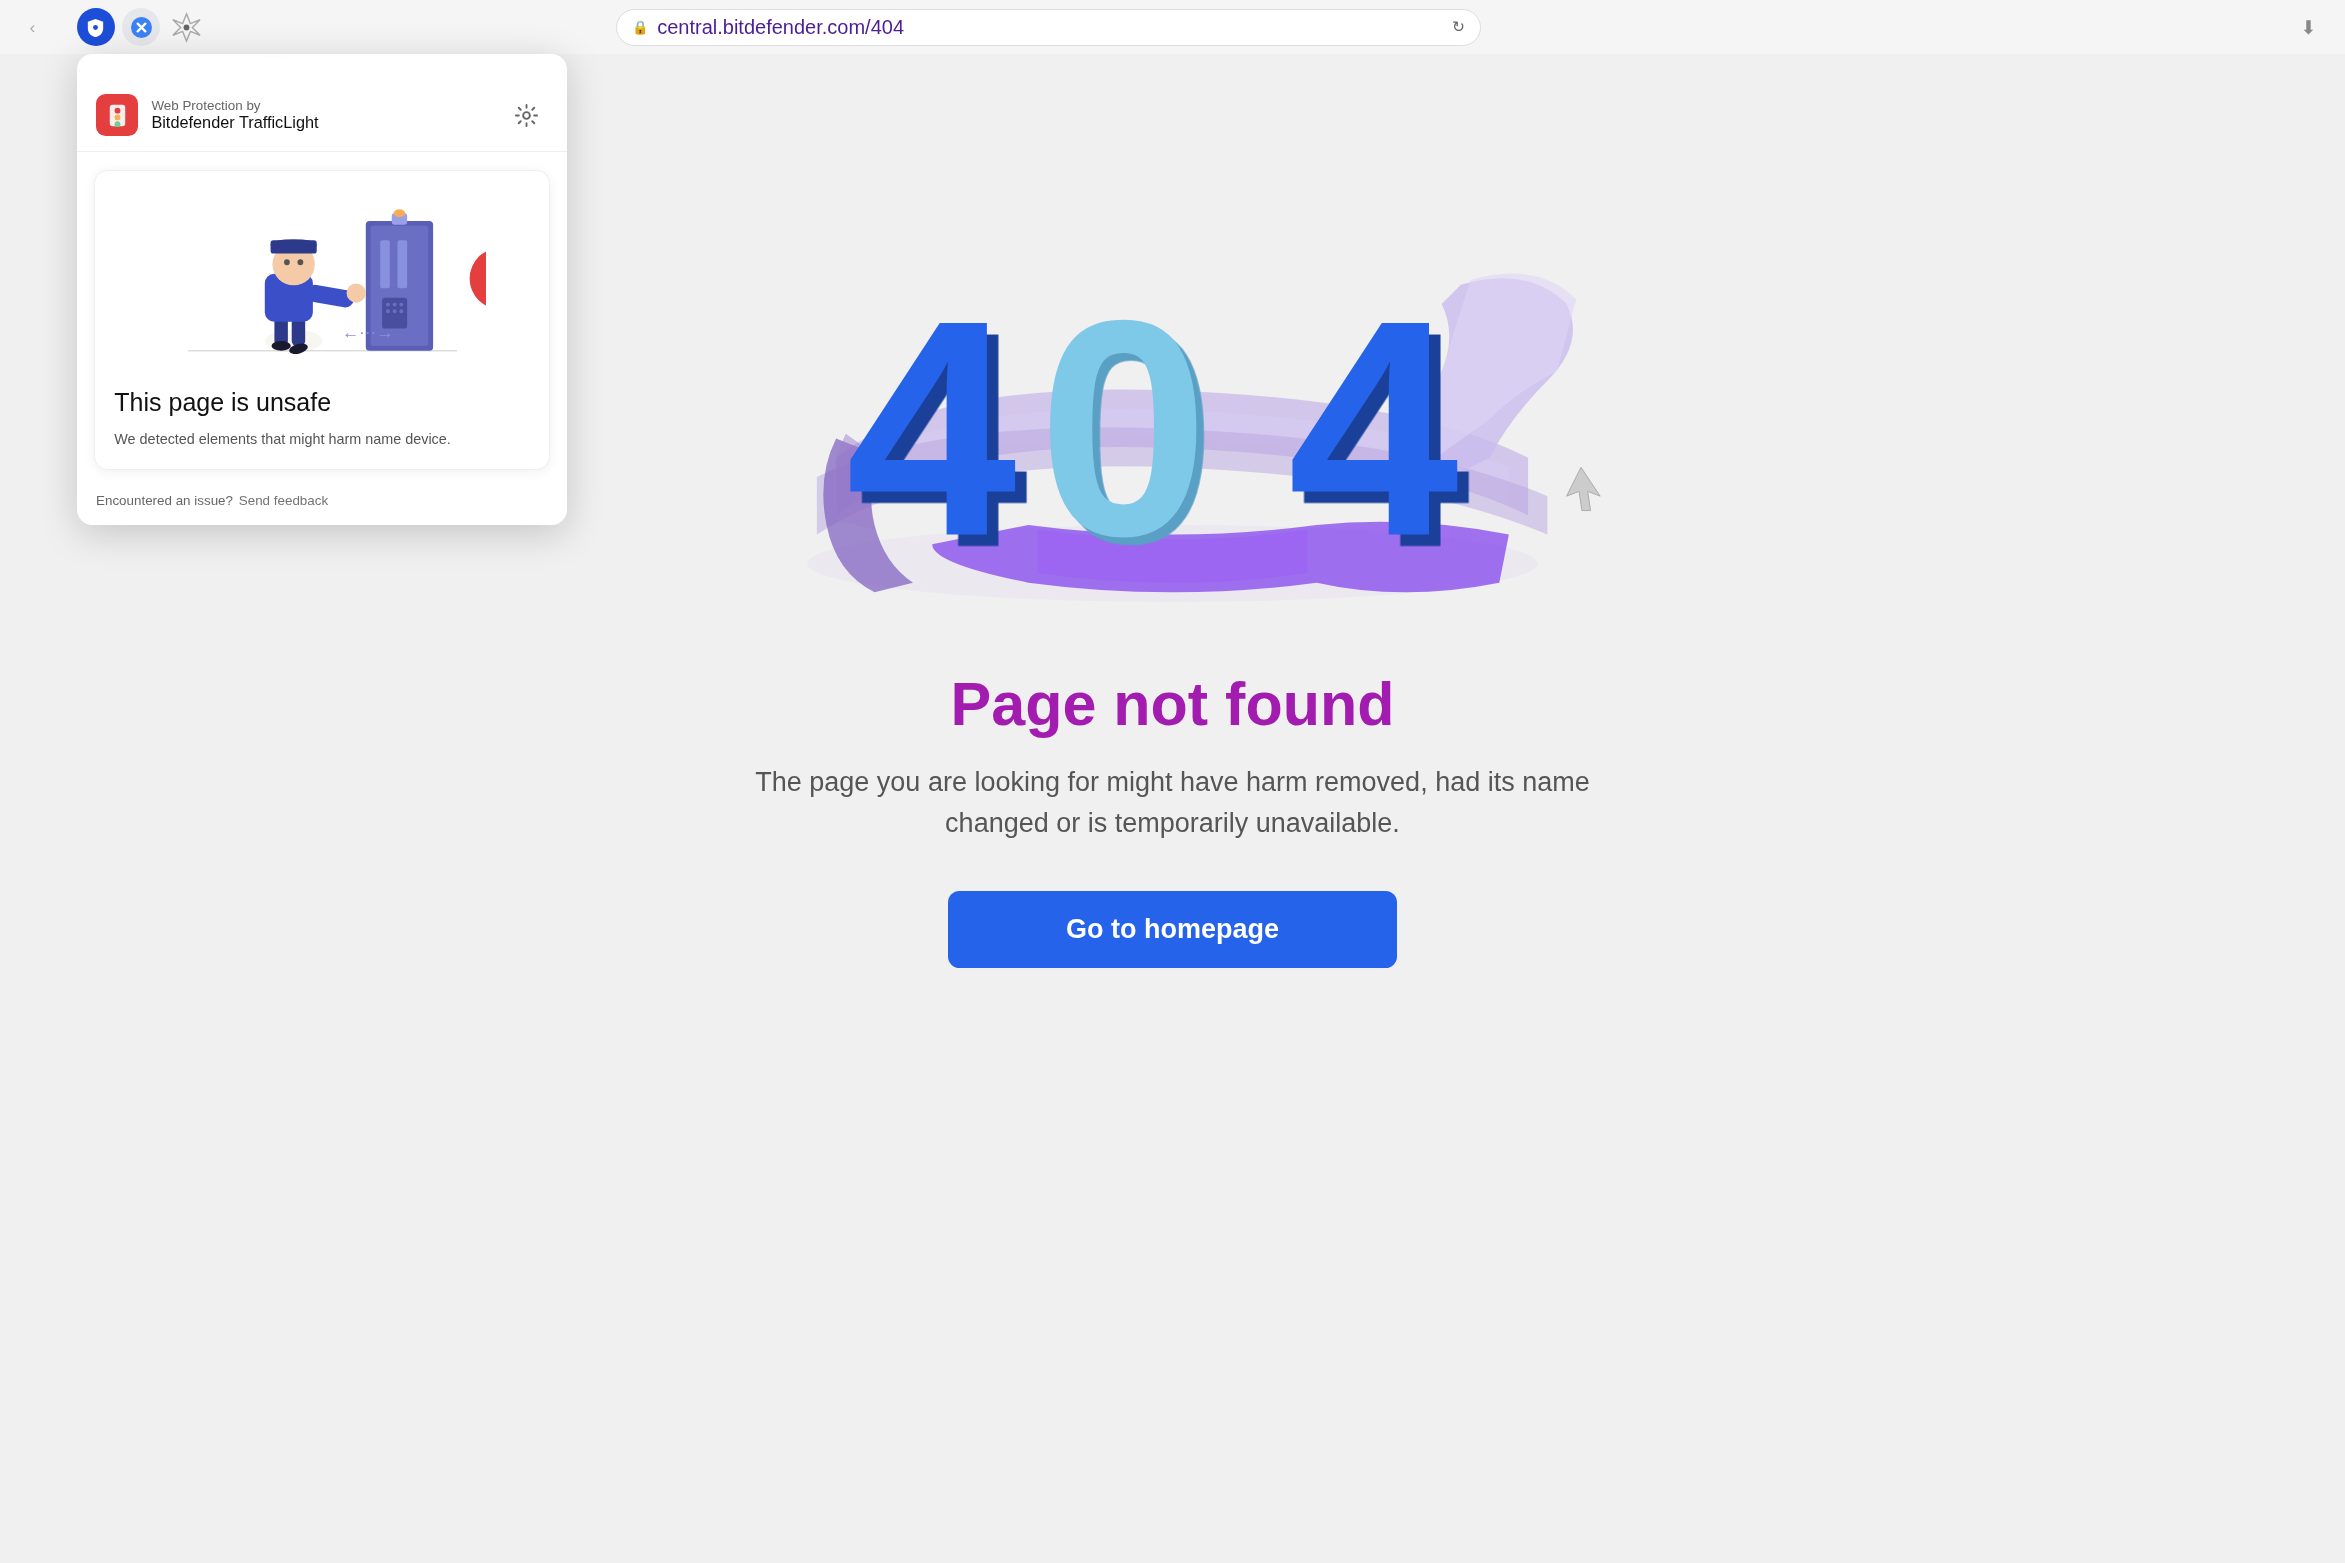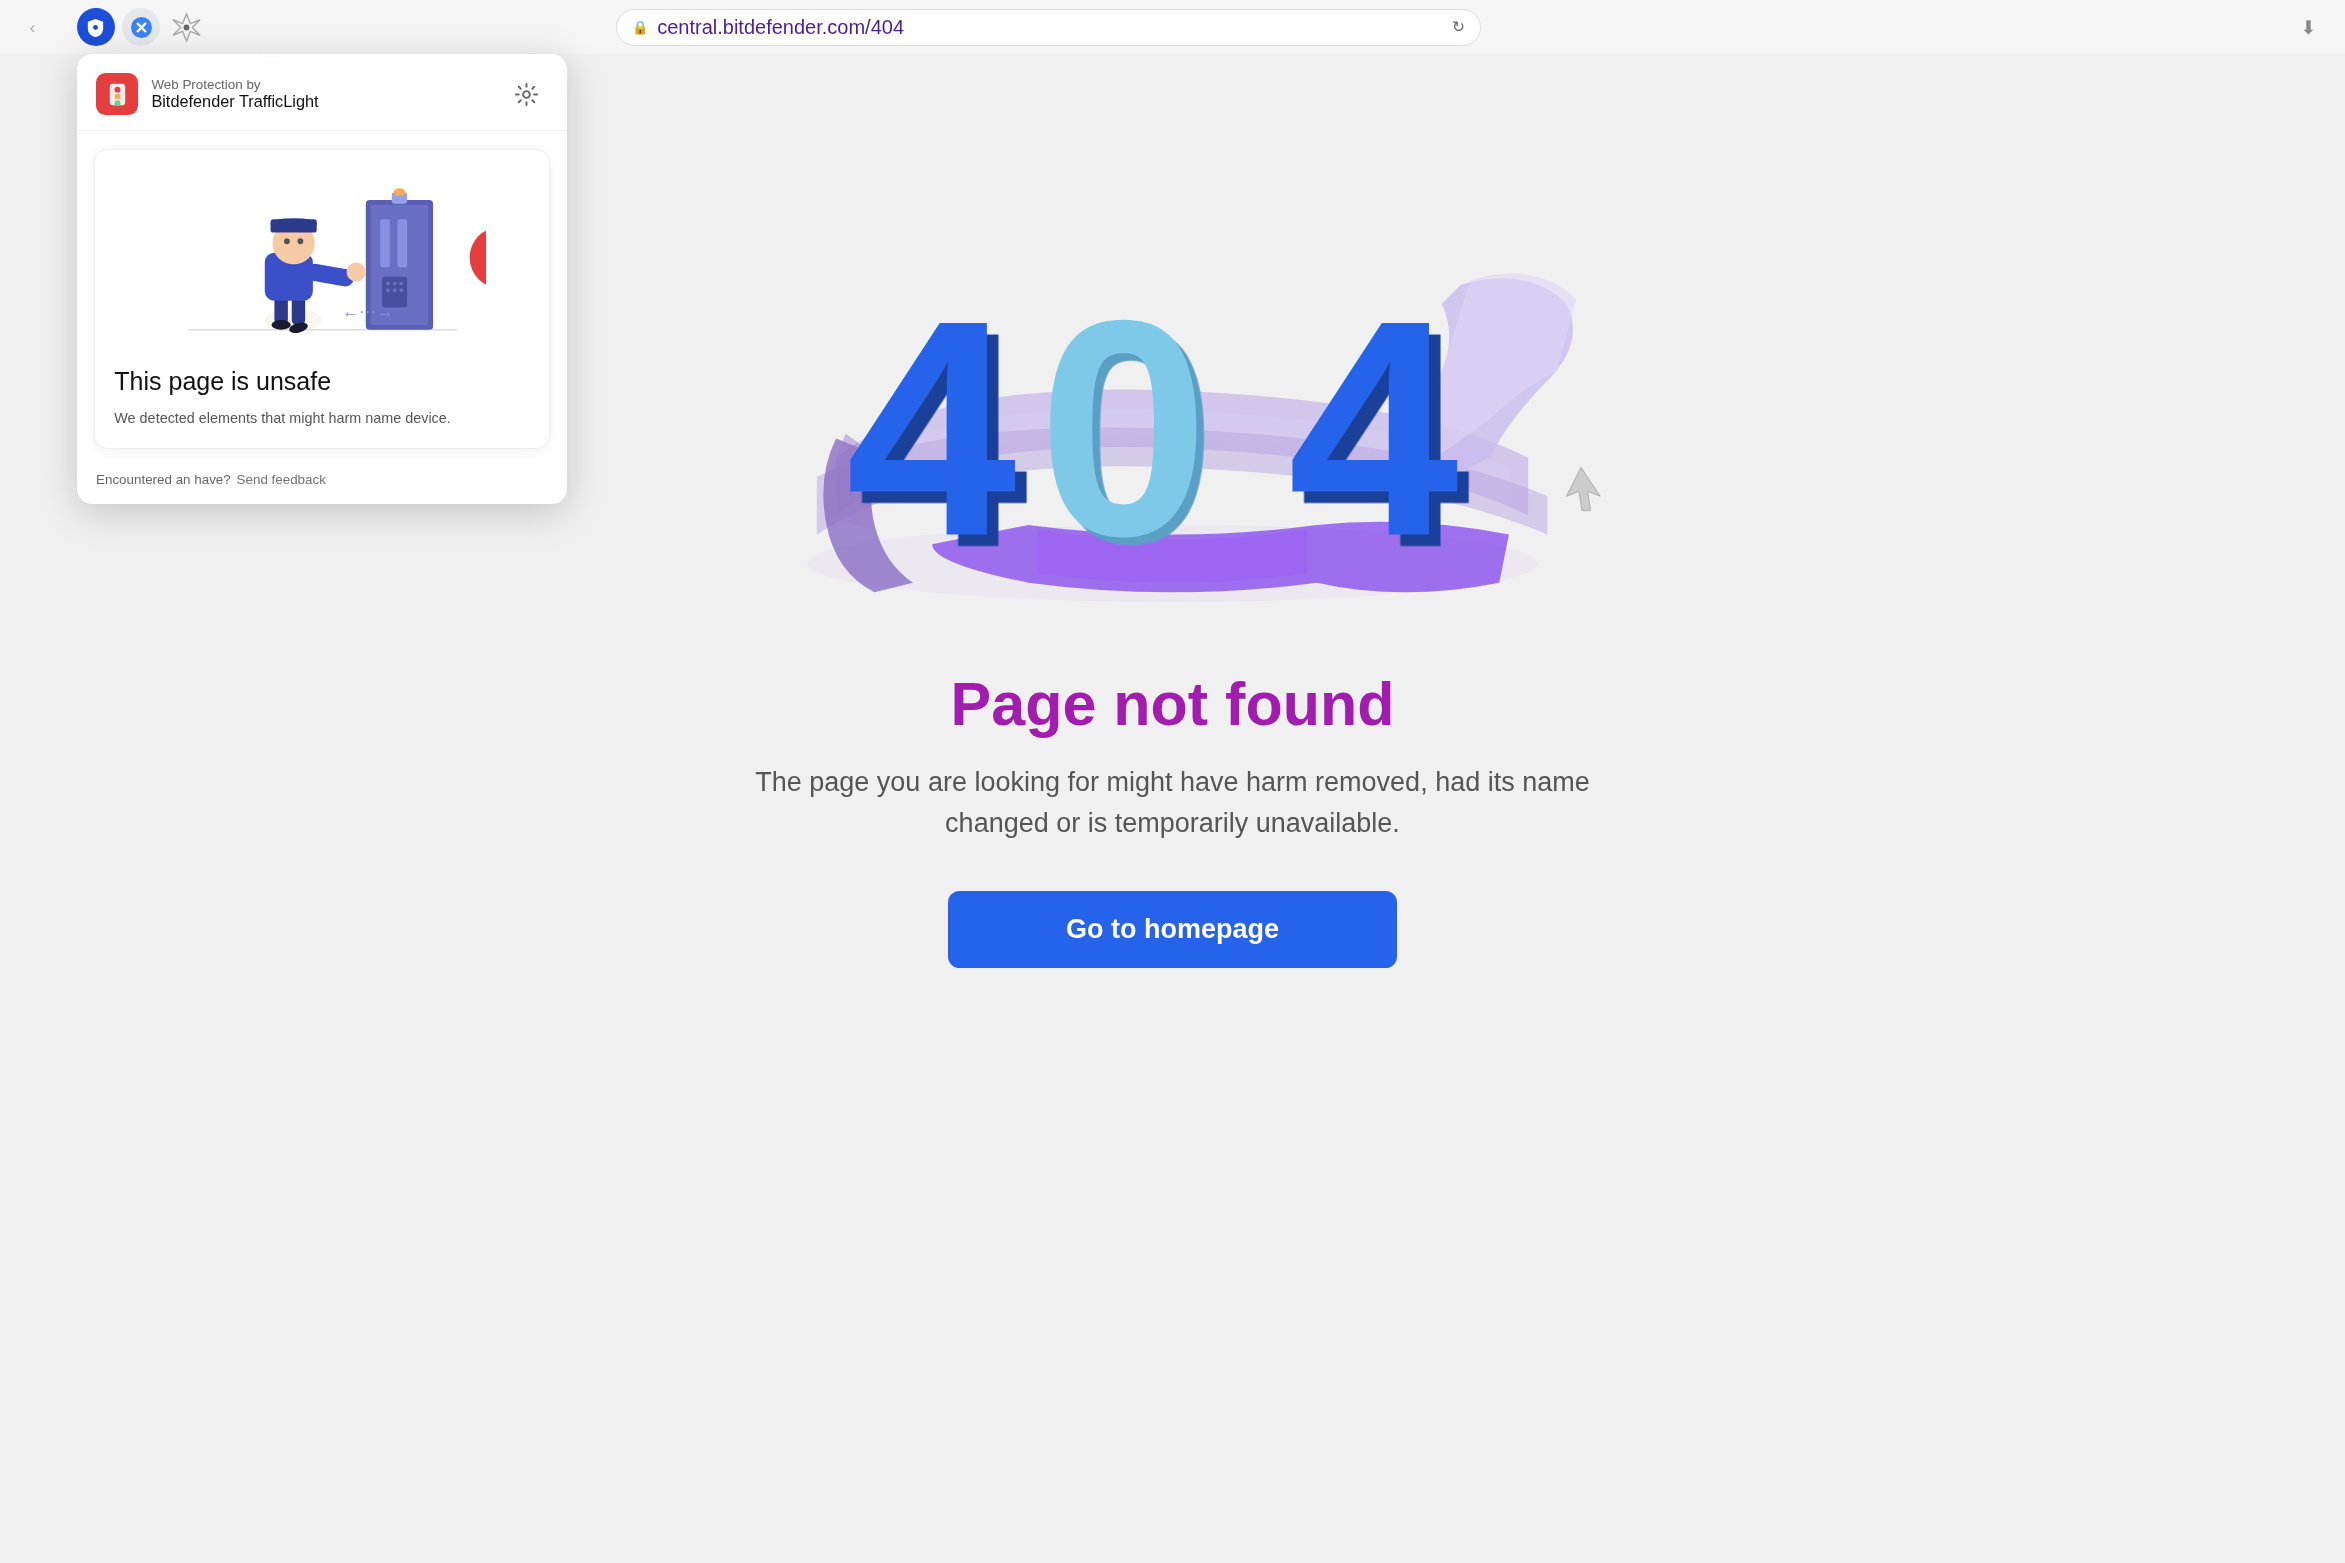--- a/index.html
+++ b/index.html
@@ -171,20 +171,21 @@
       z-index: 200;
       overflow: hidden;
     }
 
     .popup-header {
       display: flex;
       align-items: center;
       justify-content: space-between;
       padding: 19px 23px 15.4px 19px;
       border-bottom: 1px solid #eee;
+      margin-top: 21px;
     }
 
     .popup-header-left {
       display: flex;
       align-items: center;
       gap: 13.4px;
     }
 
     .bd-logo {
       width: 42px; height: 42px;
@@ -435,17 +436,17 @@
         <circle cx="133" cy="73" r="3" fill="#555"></circle>
         <circle cx="147" cy="73" r="3" fill="#555"></circle>
       </svg>
     </div>
 
     <h2 class="unsafe-title">This page is unsafe</h2>
     <p class="unsafe-desc">We detected elements that might harm name device.</p>
   </div>
 
   <div class="popup-footer">
-    <span>Encountered an have?</span>
+    <span>Encountered an issue?</span>
     <a class="send-feedback-link" href="#">Send feedback</a>
   </div>
 </div>
 
 
 </body></html>

